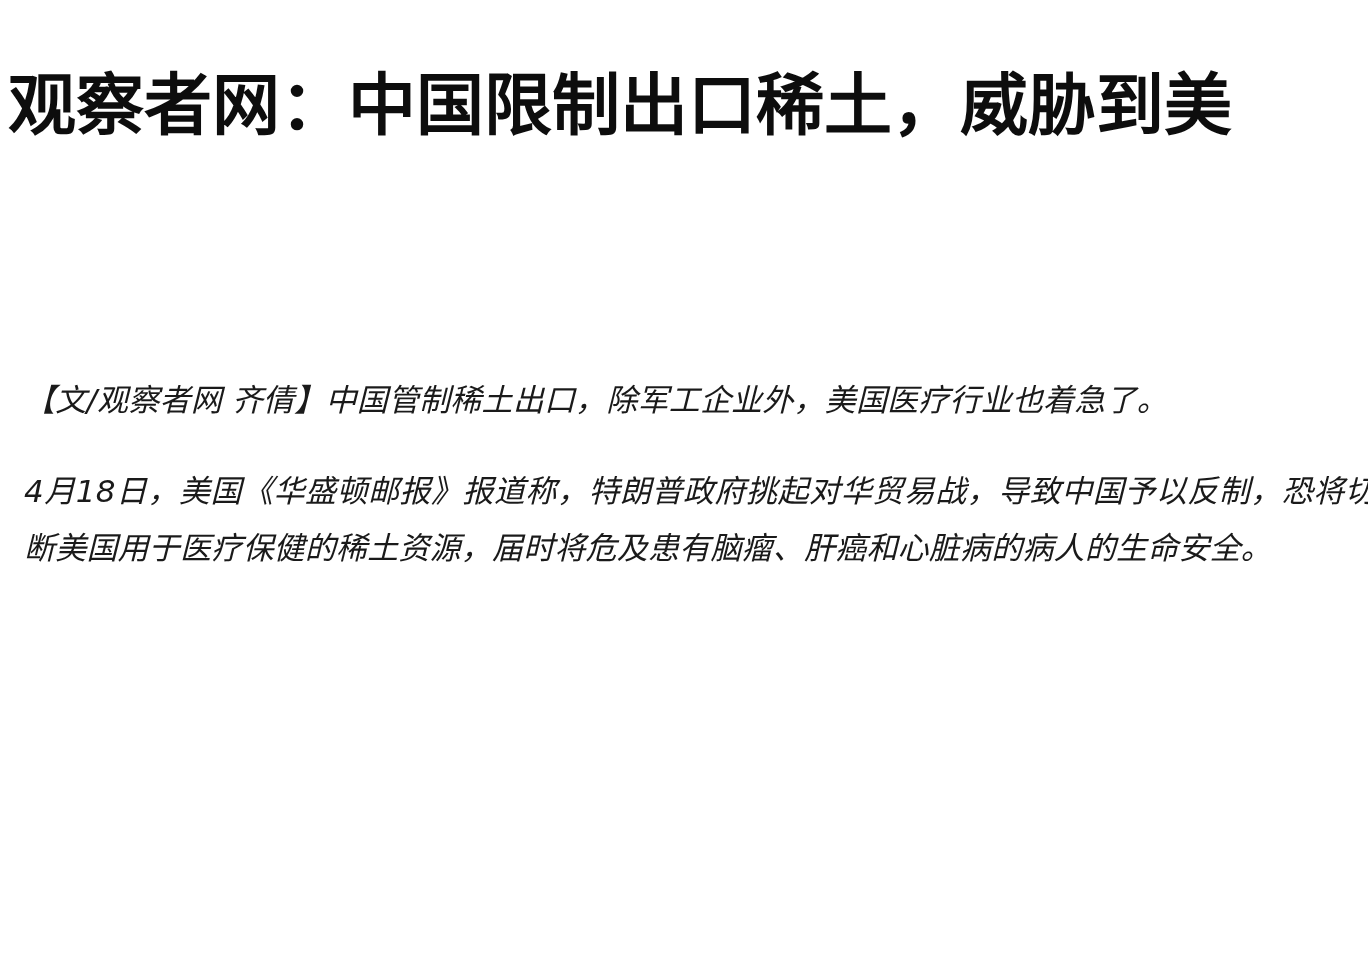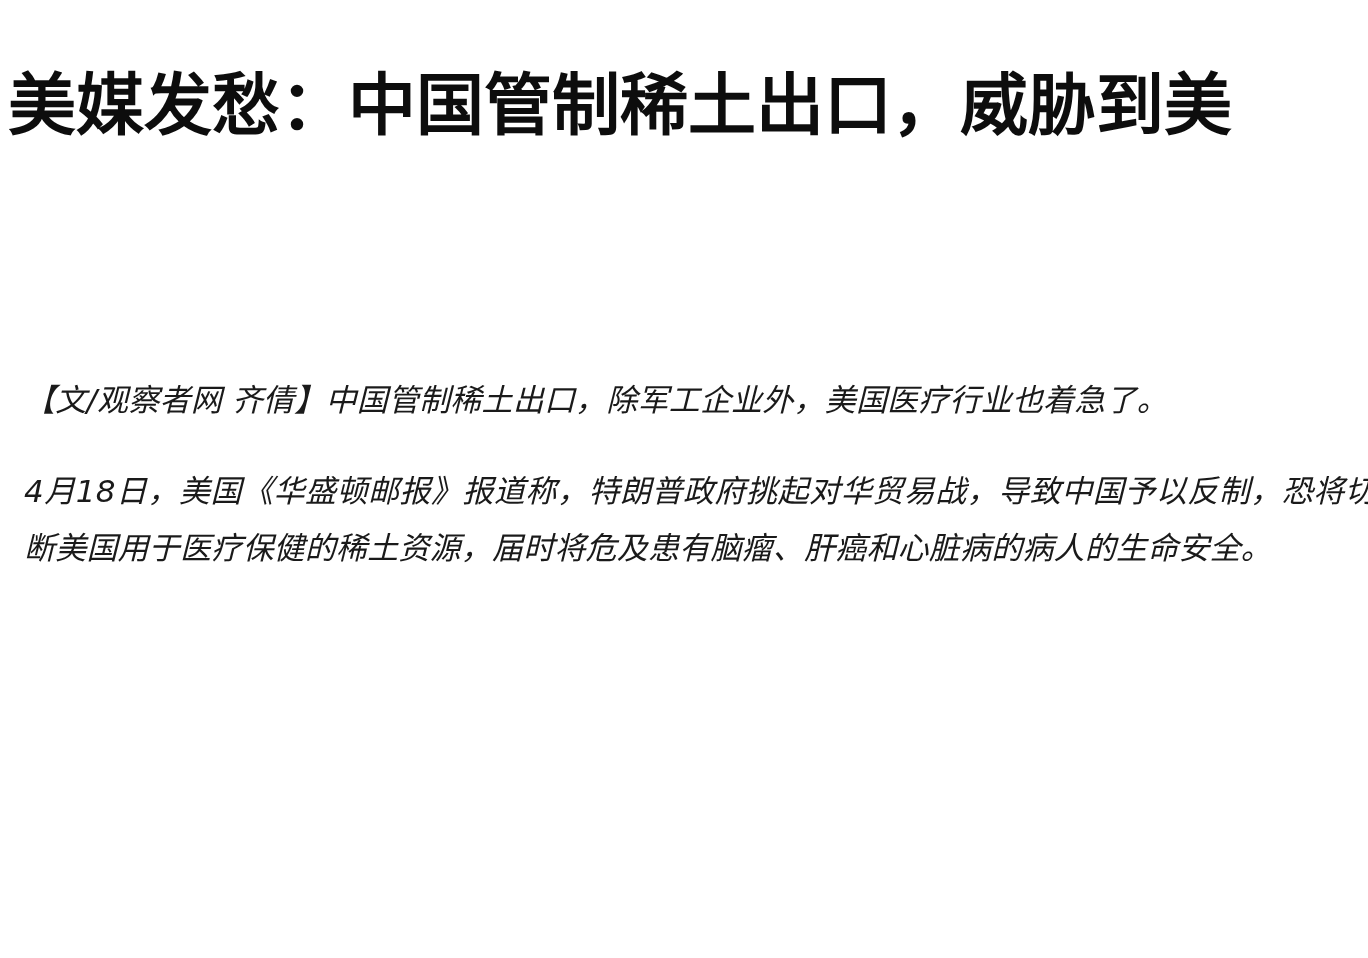--- a/index.html
+++ b/index.html
@@ -64,21 +64,21 @@
     width: 1368px;
     height: 28px;
     background: #ffffff;
   }
 </style>
 </head>
 <body>
 
 <div class="page">
 
-  <h1 class="headline">美媒发愁：中国管制稀土出口，威胁到美</h1>
+  <h1 class="headline">观察者网：中国限制出口稀土，威胁到美</h1>
 
   <div class="body-block">
     <p class="para">【文/观察者网 齐倩】中国管制稀土出口，除军工企业外，美国医疗行业也着急了。</p>
     <p class="para">4月18日，美国《华盛顿邮报》报道称，特朗普政府挑起对华贸易战，导致中国予以反制，恐将切断美国用于医疗保健的稀土资源，届时将危及患有脑瘤、肝癌和心脏病的病人的生命安全。</p>
   </div>
 
   <div class="clip-bottom"></div>
 </div>
 
 </body></html>

